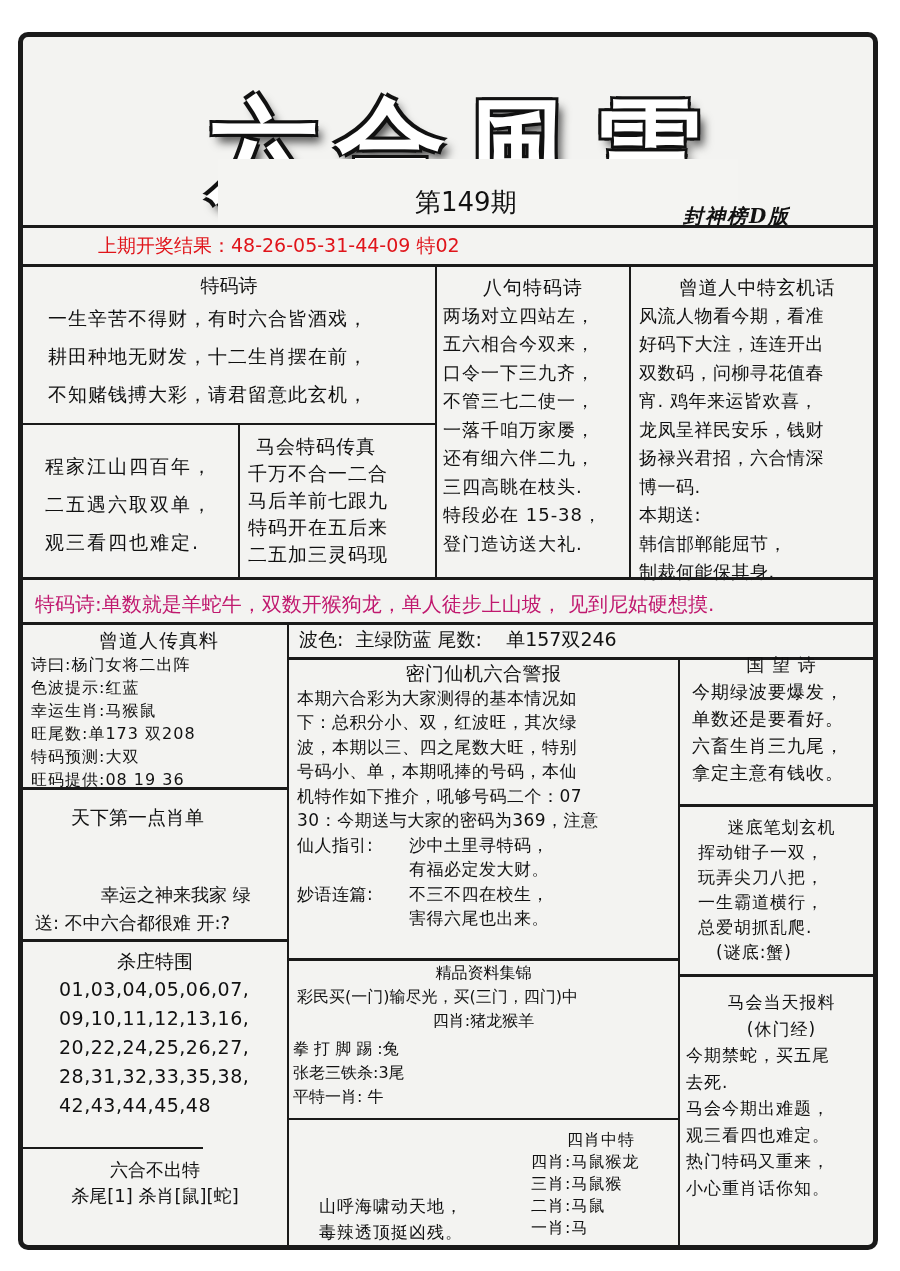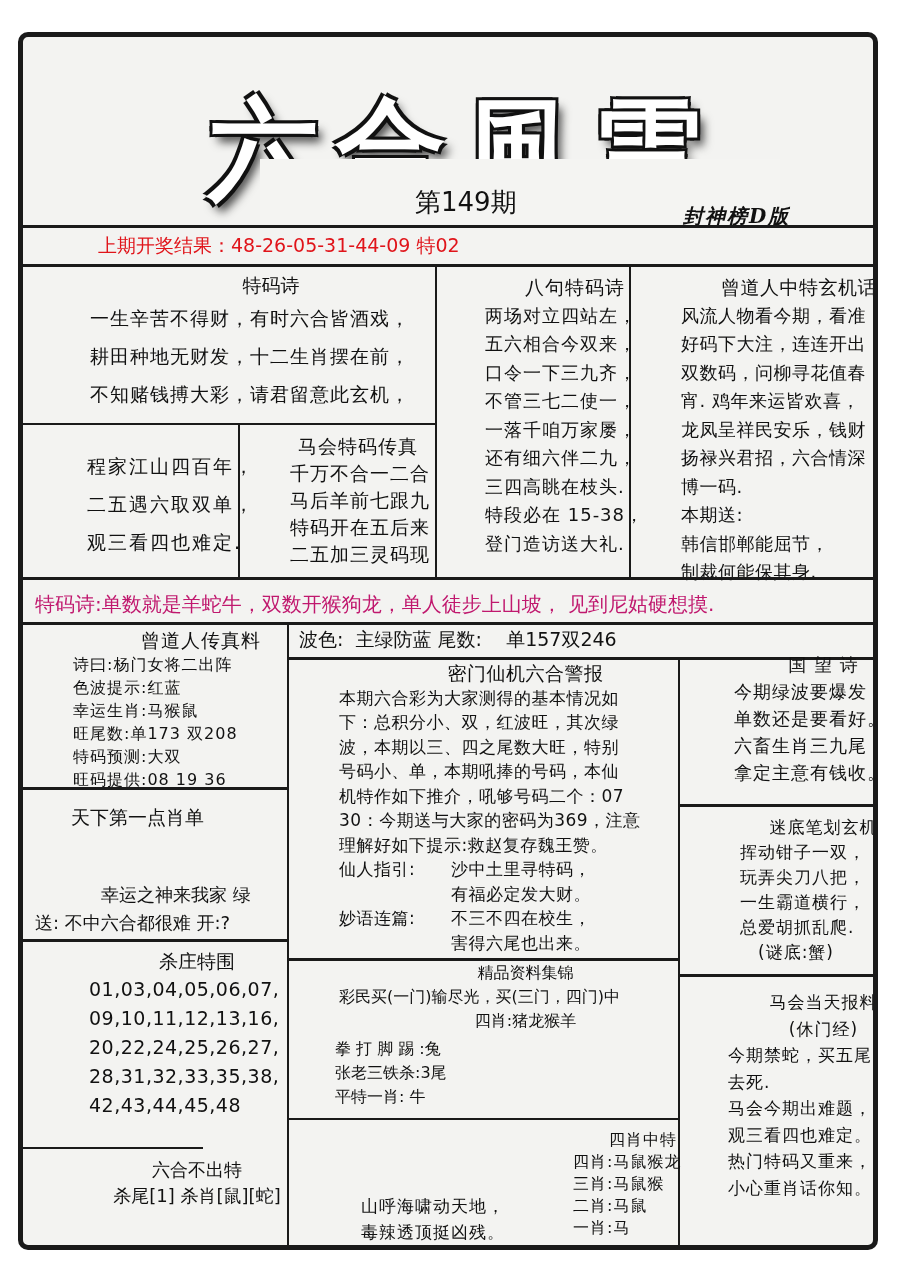--- a/index.html
+++ b/index.html
@@ -1,18 +1,18 @@
 <!DOCTYPE html>
 <html><head>
 <meta charset="utf-8">
 <style>
   html,body{margin:0;padding:0;background:#fff;}
   body{width:900px;height:1271px;position:relative;overflow:hidden;font-family:"DejaVu Sans","Liberation Sans",sans-serif;color:#111;}
   .frame{position:absolute;left:18px;top:32px;width:860px;height:1218px;border:5px solid #1a1a1a;border-radius:10px;background:#f3f3f1;box-sizing:border-box;overflow:hidden;}
-  .abs{position:absolute;box-sizing:border-box;margin-left:42px;}
+  .abs{position:absolute;box-sizing:border-box;}
   .hl{position:absolute;background:#1a1a1a;}
   .vl{position:absolute;background:#1a1a1a;}
   .t{position:absolute;white-space:nowrap;}
   .title-logo{font-family:"DejaVu Serif",serif;font-weight:bold;font-size:110px;letter-spacing:18px;color:#fff;
     text-shadow:-3px -3px 0 #111,3px -3px 0 #111,-3px 3px 0 #111,3px 3px 0 #111,6px 8px 10px #444,0 0 2px #000;}
   .mask{background:#f4f4f2;}
   .issue{font-size:26px;}
   .edition{font-family:"DejaVu Serif",serif;font-style:italic;font-weight:bold;font-size:20px;letter-spacing:2px;}
   .red{color:#e0141a;font-size:19px;}
   .magenta{color:#c0186e;font-size:20px;}
@@ -112,21 +112,21 @@
   </div>
   <div class="hl" style="left:0;top:750px;width:264px;height:3px;"></div>
 
   <div class="t" style="left:48px;top:768px;font-size:19px;">天下第一点肖单</div>
   <div class="t" style="left:78px;top:846px;font-size:18px;">幸运之神来我家 绿</div>
   <div class="t" style="left:12px;top:874px;font-size:18px;">送: 不中六合都很难   开:?</div>
   <div class="hl" style="left:0;top:902px;width:264px;height:3px;"></div>
 
   <div class="abs" style="left:0;top:912px;width:264px;">
     <div class="h">杀庄特围</div>
-    <div class="nums" style="padding-left:24px;">
+    <div class="nums" style="padding-left:36px;">
       <div>01,03,04,05,06,07,</div>
       <div>09,10,11,12,13,16,</div>
       <div>20,22,24,25,26,27,</div>
       <div>28,31,32,33,35,38,</div>
       <div>42,43,44,45,48</div>
     </div>
   </div>
   <div class="hl" style="left:0;top:1110px;width:180px;height:2px;"></div>
 
   <div class="abs" style="left:0;top:1120px;width:264px;text-align:center;font-size:18px;line-height:26px;">
@@ -142,21 +142,20 @@
 
   <div class="abs" style="left:266px;top:624px;width:389px;font-size:17px;line-height:24.5px;letter-spacing:0.5px;">
     <div style="text-align:center;font-size:19px;">密门仙机六合警报</div>
     <div style="padding-left:8px;">
       <div>本期六合彩为大家测得的基本情况如</div>
       <div>下：总积分小、双，红波旺，其次绿</div>
       <div>波，本期以三、四之尾数大旺，特别</div>
       <div>号码小、单，本期吼捧的号码，本仙</div>
       <div>机特作如下推介，吼够号码二个：07</div>
       <div>30：今期送与大家的密码为369，注意</div>
-      <div>理解好如下提示:救赵复存魏王赞。</div>
       <div style="display:flex;">
           <span style="width:112px;">仙人指引:</span>
           <span>
             <div>沙中土里寻特码，</div>
             <div>有福必定发大财。</div>
           </span>
         </div>
       <div style="display:flex;">
           <span style="width:112px;">妙语连篇:</span>
           <span>

